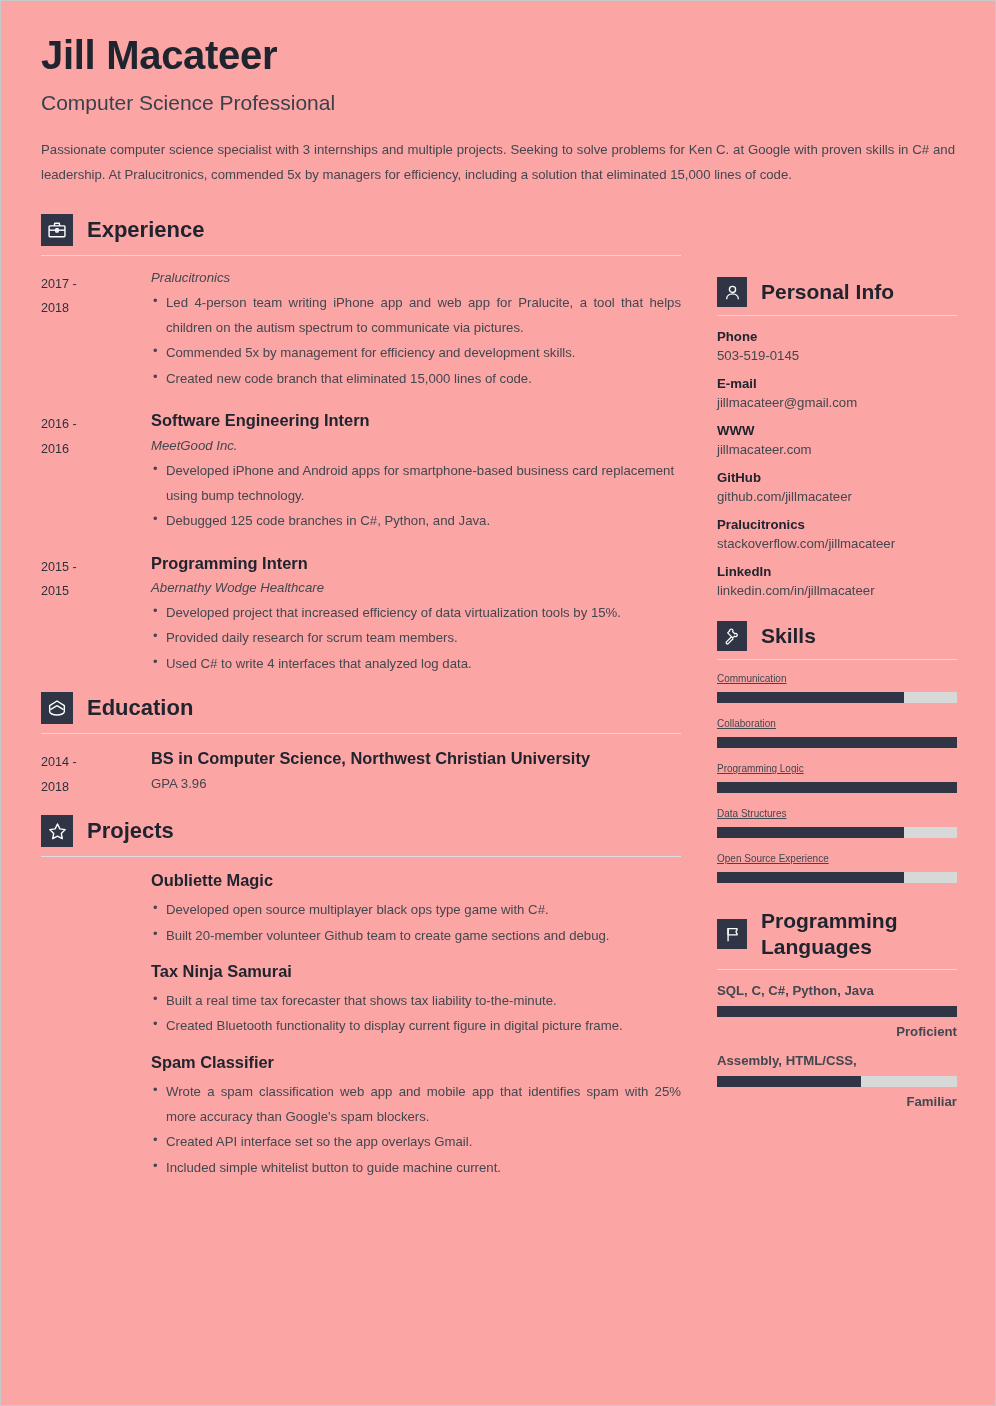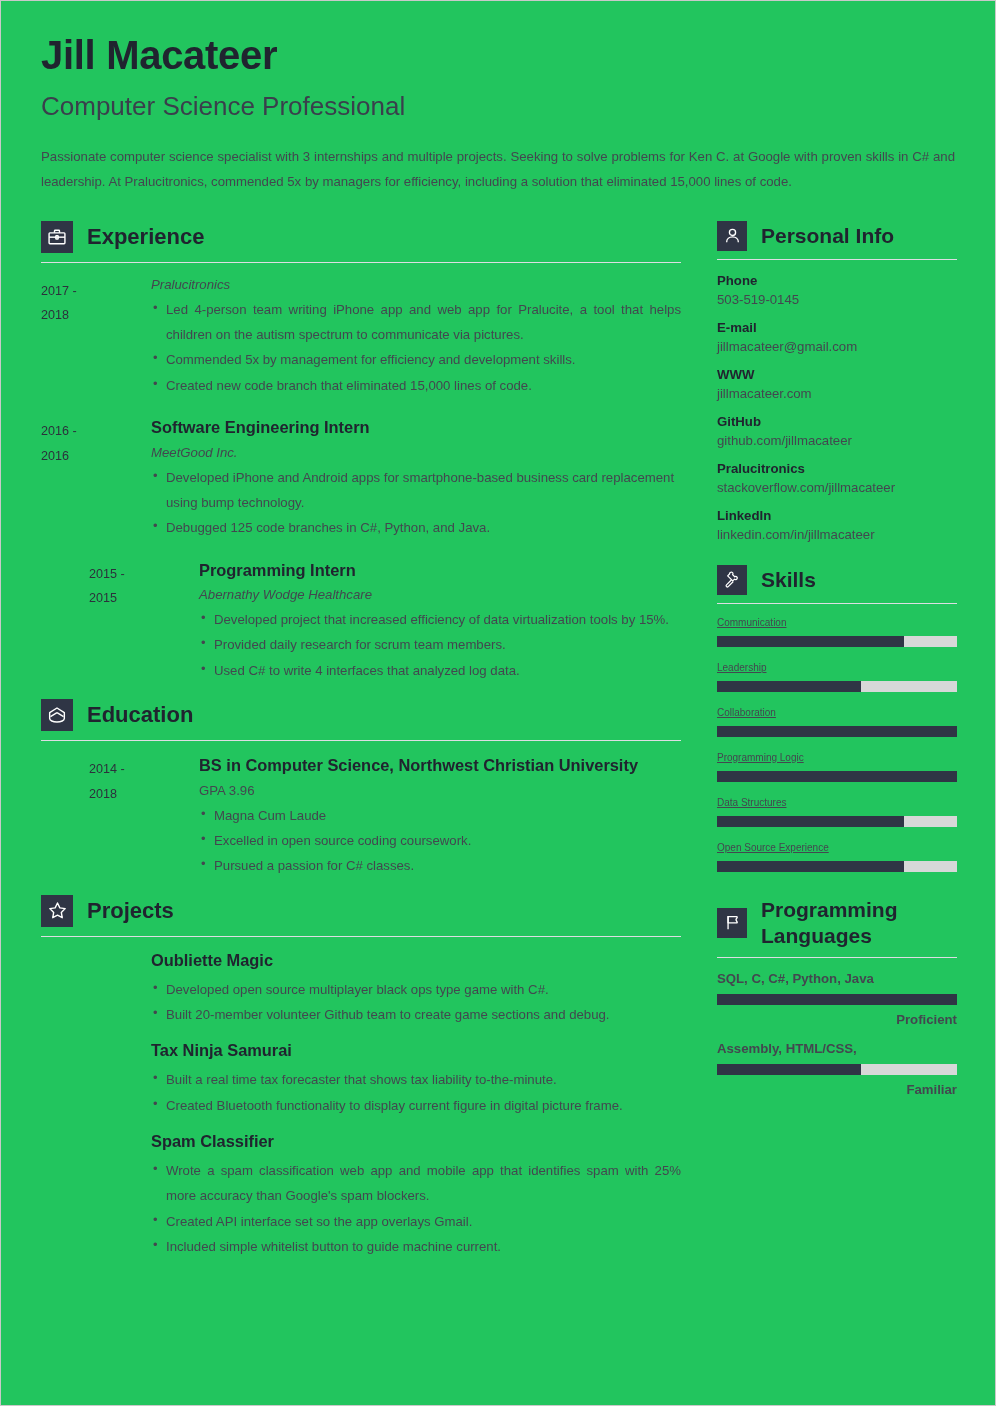--- a/index.html
+++ b/index.html
@@ -8,57 +8,57 @@
     width: 996px;
     height: 1406px;
     background: #ffffff;
     font-family: "Liberation Sans", sans-serif;
   }
 
   .page {
     position: relative;
     width: 996px;
     height: 1406px;
-    background: #22c55e;
+    background: #fca5a5;
     border: 1px solid #c9c9c9;
     overflow: hidden;
   }
 
   .inner {
     padding: 32px 40px 0 40px;
   }
 
   
   .name {
     font-size: 40px;
     font-weight: bold;
     color: #20242f;
     letter-spacing: -0.3px;
     line-height: 1.1;
     margin-bottom: 14px;
   }
   .job-title {
-    font-size: 26px;
+    font-size: 21px;
     font-weight: normal;
     color: #3a3f4c;
     margin-bottom: 22px;
   }
   .summary {
     font-size: 13.2px;
     line-height: 1.92;
     color: #43474f;
     text-align: justify;
     max-width: 916px;
   }
 
   
   .body {
     display: flex;
     margin-top: 16px;
-    align-items: flex-start;
+    align-items: center;
   }
   .col-left  { width: 640px; flex: 0 0 640px; }
   .col-right { width: 240px; flex: 0 0 240px; margin-left: 36px; }
 
   
   .section-head {
     display: flex;
     align-items: center;
     gap: 14px;
     padding-top: 10px;
@@ -86,21 +86,21 @@
 
   .col-right .sec-title { font-size: 21px; }
   .col-right .sec-icon { width:30px; height:30px; flex:0 0 30px; }
   .col-right .sec-rule { margin-top: 8px; margin-bottom: 13px; }
 
   
   .entry {
     display: flex;
     margin-bottom: 19px;
   }
-  .entry:last-child { margin-bottom: 0; margin-left: 48px; }
+  .entry:last-child { margin-bottom: 0; }
   .dates {
     width: 110px;
     flex: 0 0 110px;
     font-size: 12.6px;
     font-weight: normal;
     color: #2c313c;
     line-height: 1.95;
     padding-top: 2px;
   }
   .entry-body { flex: 1; min-width: 0; }
@@ -293,25 +293,20 @@
         <div class="sec-rule"></div>
 
         <div class="entry">
           <div class="dates">
             <div>2014 -</div>
             <div>2018</div>
           </div>
           <div class="entry-body">
             <div class="entry-title">BS in Computer Science, Northwest Christian University</div>
             <div class="entry-plain">GPA 3.96</div>
-            <ul class="bullets">
-              <li class="nojust">Magna Cum Laude</li>
-              <li class="nojust">Excelled in open source coding coursework.</li>
-              <li class="nojust">Pursued a passion for C# classes.</li>
-            </ul>
           </div>
         </div>
       </div>
 
       <div class="section-block">
         <div class="section-head">
           <span class="sec-icon">
             <svg width="21" height="21" viewBox="0 0 24 24" fill="none" stroke="#ffffff" stroke-width="1.6" stroke-linejoin="round">
               <path d="M12 3.4l2.7 5.6 6.1.85-4.45 4.3 1.07 6.1L12 17.4l-5.42 2.85 1.07-6.1L3.2 9.85l6.1-.85L12 3.4z"></path>
             </svg>
@@ -397,26 +392,20 @@
             </svg>
           </span>
           <span class="sec-title">Skills</span>
         </div>
         <div class="sec-rule"></div>
 
         <div class="skill">
           <div class="skill-name">Communication</div>
           <div class="bar">
             <div class="bar-fill" style="width: 78%;"></div>
-          </div>
-        </div>
-        <div class="skill">
-          <div class="skill-name">Leadership</div>
-          <div class="bar">
-            <div class="bar-fill" style="width: 60%;"></div>
           </div>
         </div>
         <div class="skill">
           <div class="skill-name">Collaboration</div>
           <div class="bar">
             <div class="bar-fill" style="width: 100%;"></div>
           </div>
         </div>
         <div class="skill">
           <div class="skill-name">Programming Logic</div>

